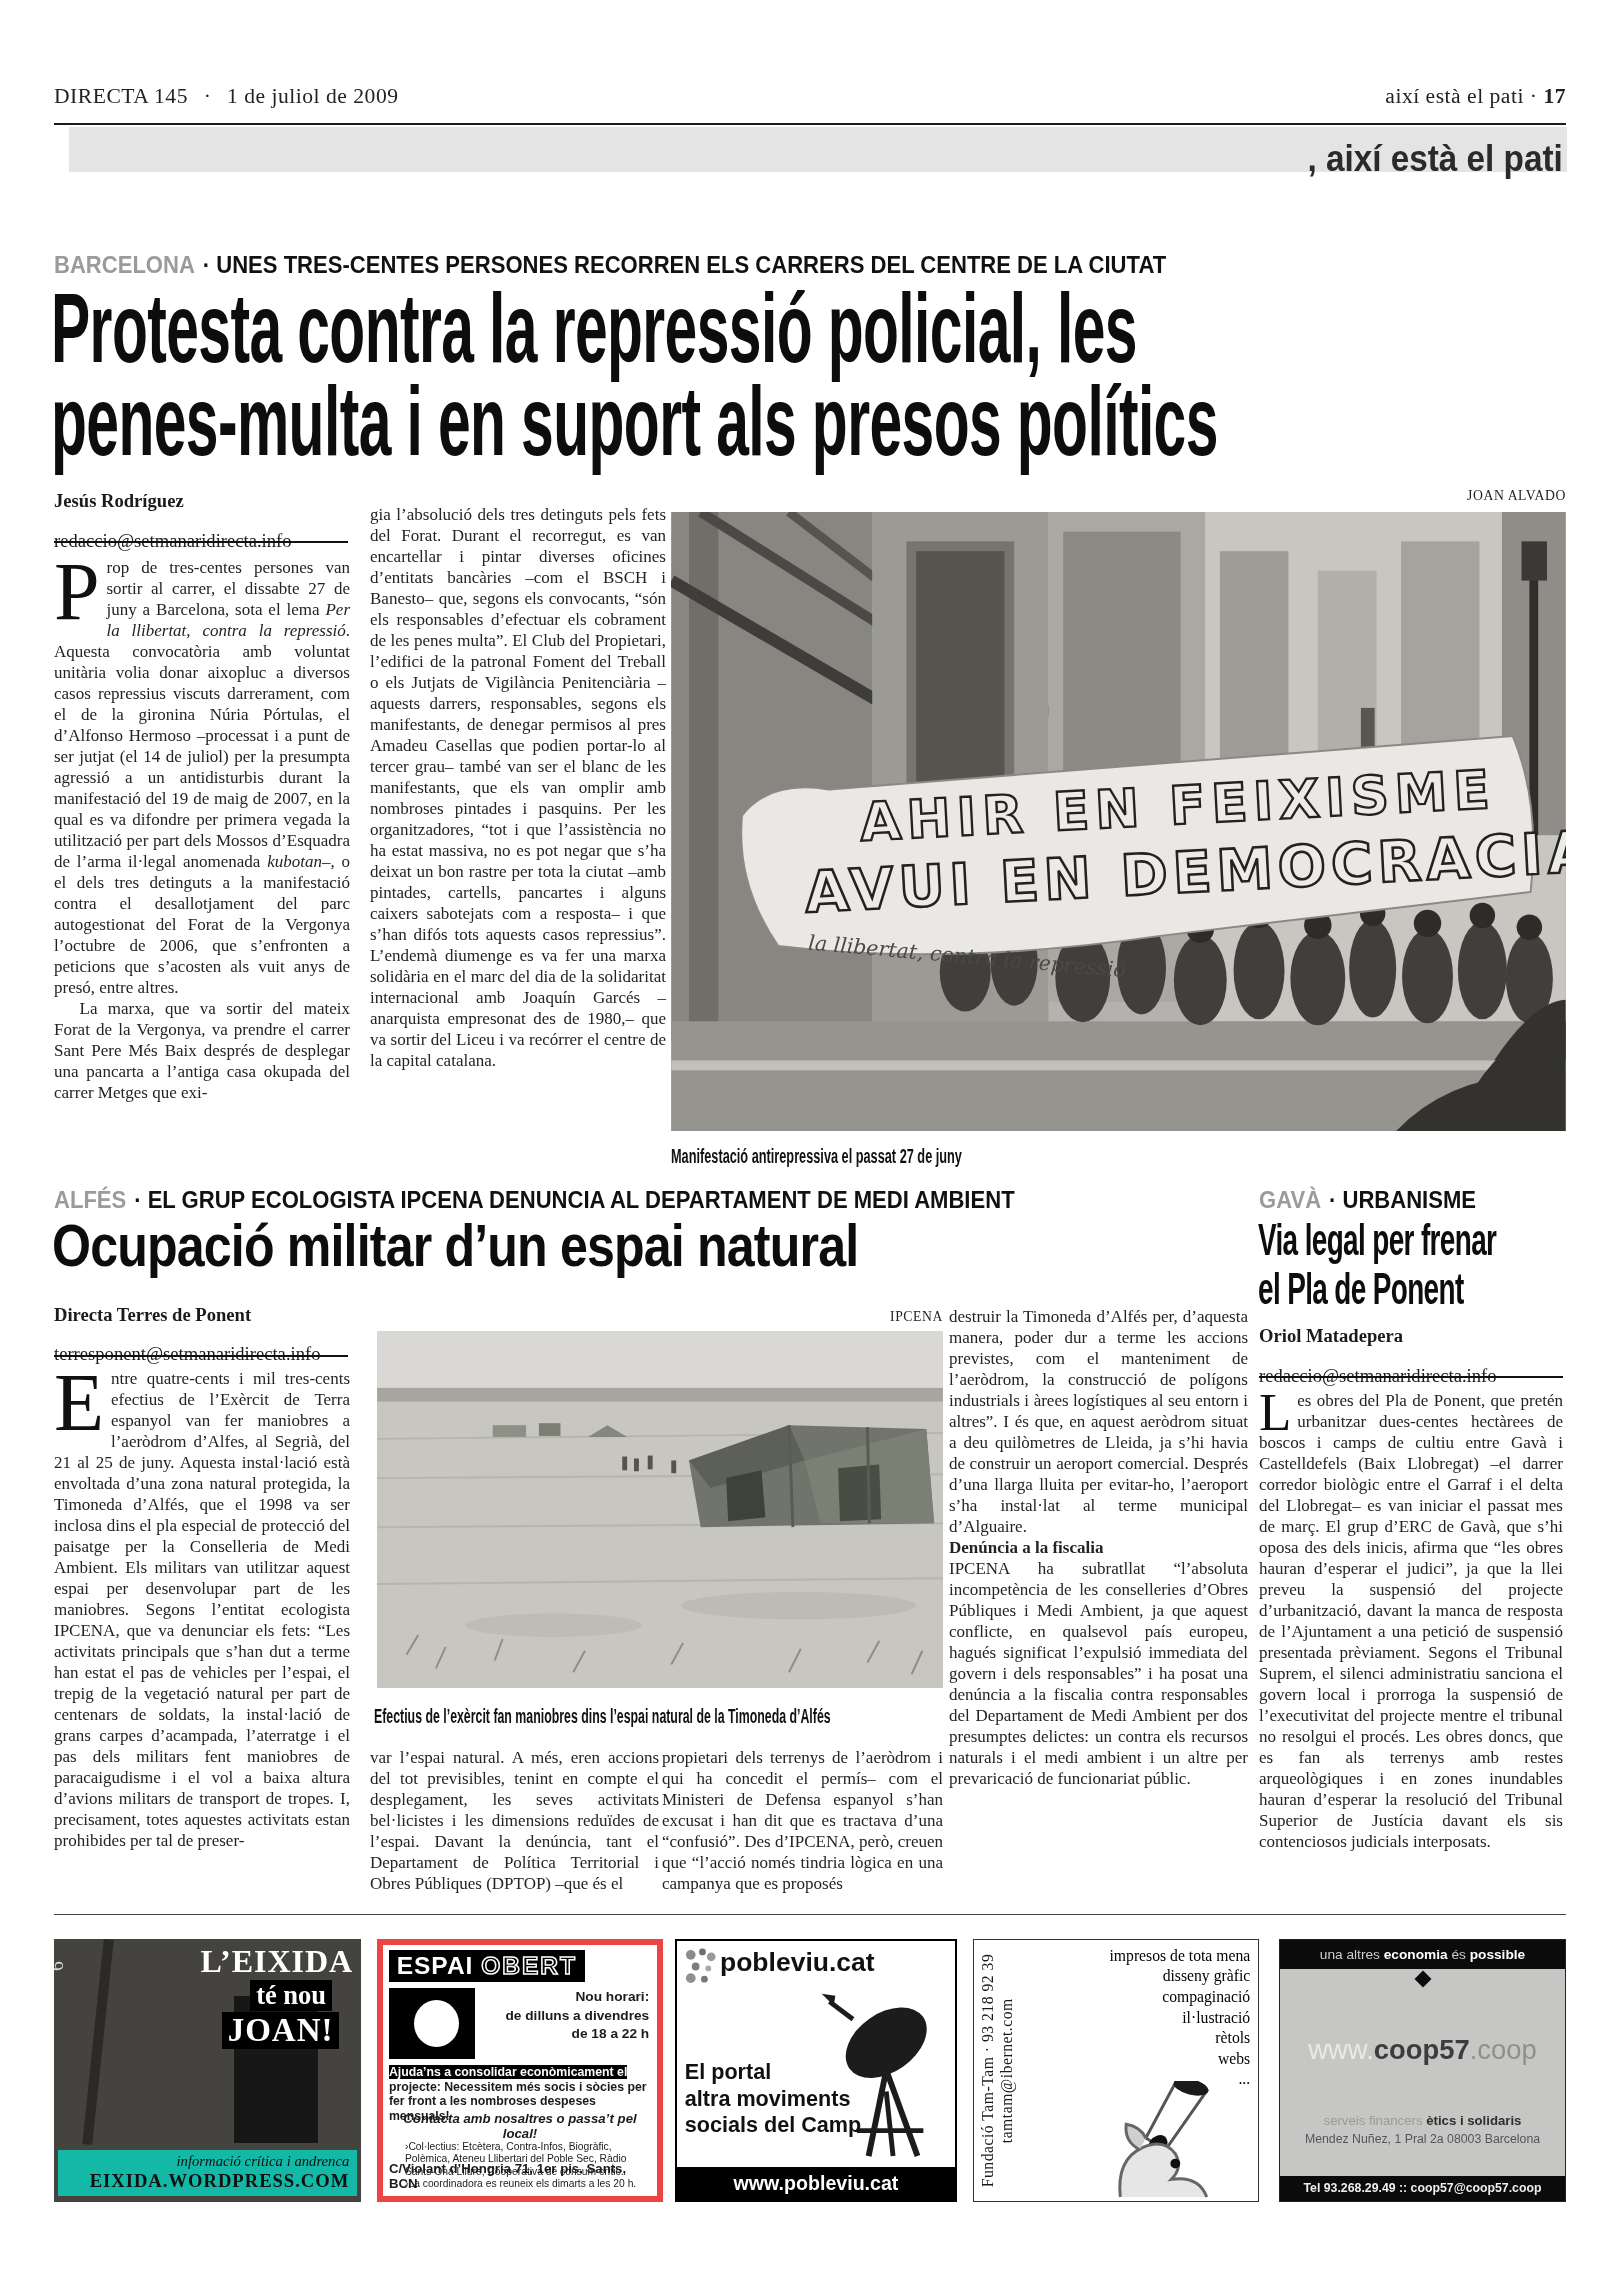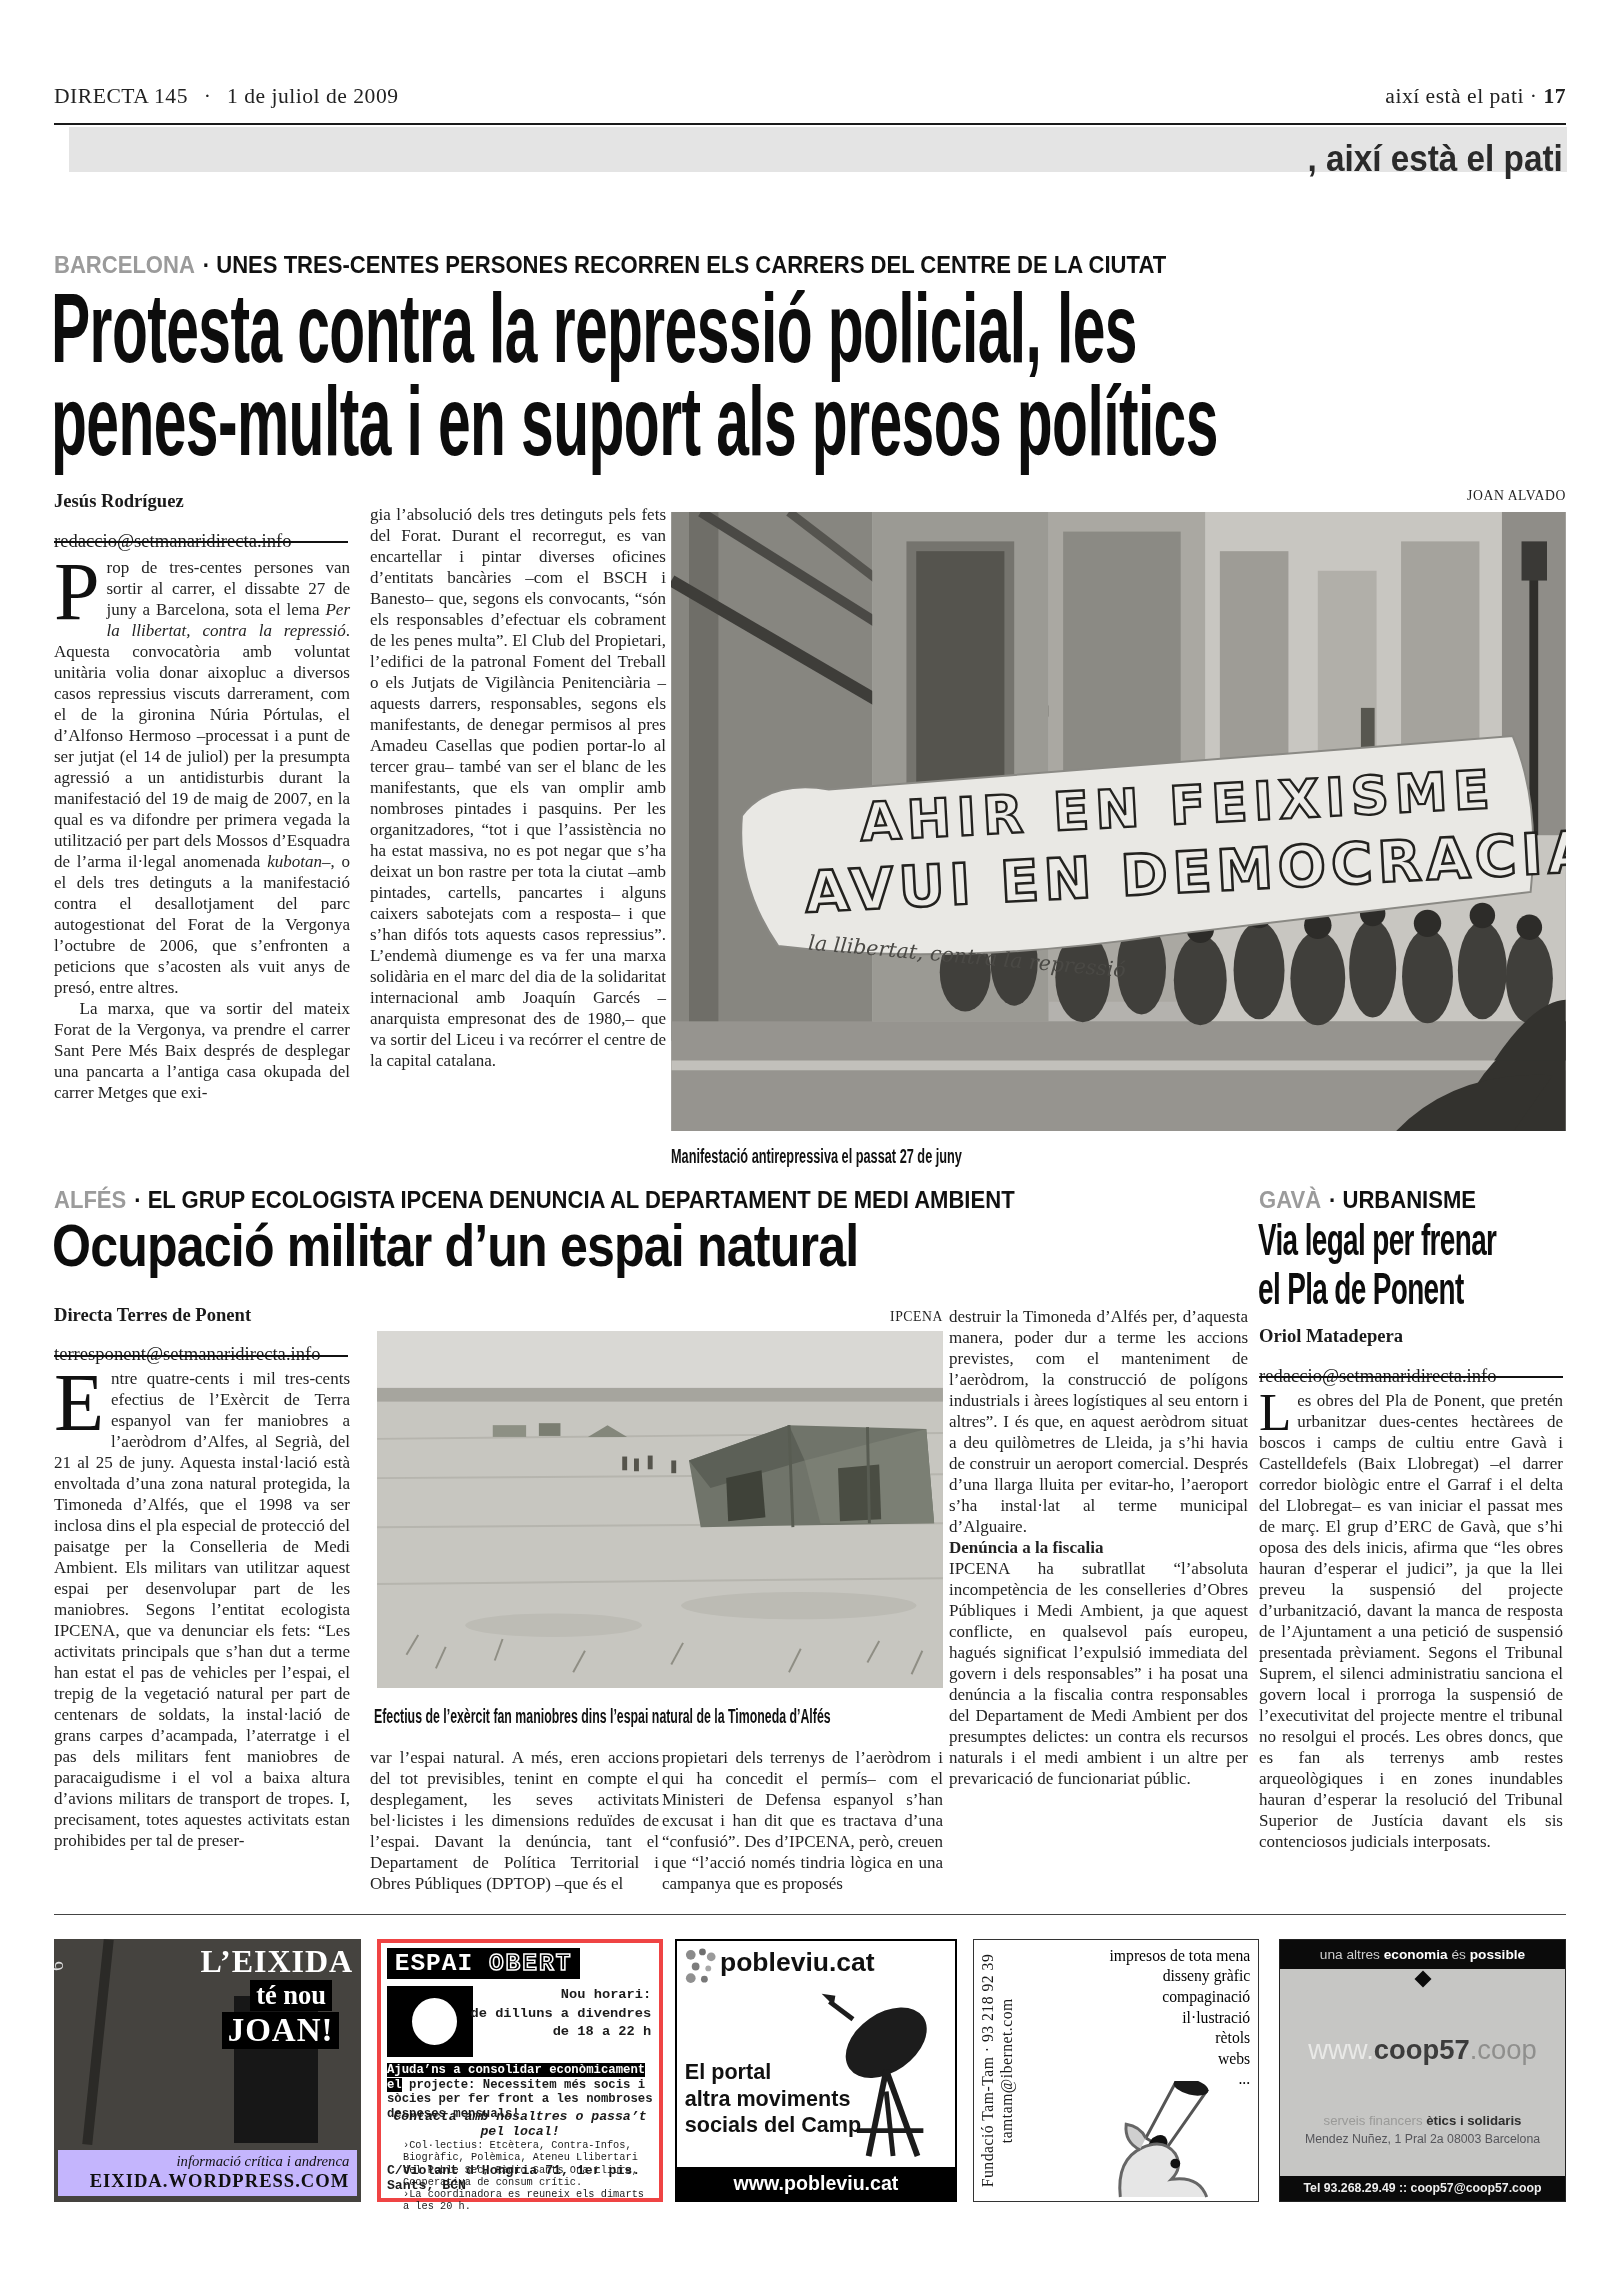--- a/index.html
+++ b/index.html
@@ -40,24 +40,24 @@
   .sep-rule{background:#444;height:1px;}
   
   .ad{position:absolute;top:1939px;height:263px;box-sizing:border-box;}
   .ad-eixida{background:#45433f;color:#fff;overflow:hidden;}
   .eix-num{position:absolute;left:-2px;top:15.7px;transform:rotate(-90deg);font-size:19.6px;color:#ddd;}
   .eix-door{position:absolute;right:43px;top:57px;width:84px;height:147px;background:#171717;}
   .eix-crack{position:absolute;left:39px;top:0;width:9.8px;height:206px;background:#2b2a27;transform:rotate(6deg);}
   .eix-t1{position:absolute;right:7.8px;top:3.9px;width:100%;text-align:right;font-size:32px;font-weight:bold;letter-spacing:1px;}
   .eix-t2{position:absolute;right:29px;top:41px;font-size:26.5px;font-weight:bold;background:#000;padding:0 5.9px;}
   .eix-t3{position:absolute;right:21.6px;top:73px;font-size:33px;font-weight:bold;background:#000;padding:0 5.9px;letter-spacing:1px;}
-  .eix-strip{position:absolute;left:3.9px;right:3.9px;bottom:5.9px;background:#c4b5fd;color:#111;text-align:right;padding:2.9px 7.8px 3.9px 3.9px;}
+  .eix-strip{position:absolute;left:3.9px;right:3.9px;bottom:5.9px;background:#14b8a6;color:#111;text-align:right;padding:2.9px 7.8px 3.9px 3.9px;}
   .eix-it{font-style:italic;font-size:14.7px;display:block;}
   .eix-url{font-weight:bold;font-size:18.6px;letter-spacing:1px;display:block;}
-  .ad-espai{background:#fff;border:4px solid #ef4444;font-family:Liberation Mono, monospace;}
+  .ad-espai{background:#fff;border:6px solid #ef4444;font-family:Liberation Sans, sans-serif;}
   .esp-logo{position:absolute;left:5.9px;top:4.9px;background:#000;color:#fff;font-weight:bold;font-size:24.5px;padding:2px 7.8px;letter-spacing:1px;}
   .esp-obert{color:#000;-webkit-text-stroke:1.5px #fff;letter-spacing:2px;}
   .esp-sq{position:absolute;left:5.9px;top:43px;width:86px;height:71px;background:#000;}
   .esp-circle{position:absolute;left:25.5px;top:11.8px;width:45px;height:47px;background:#fff;border-radius:50%;}
   .esp-hours{position:absolute;right:7.8px;top:43px;text-align:right;font-weight:bold;font-size:13.7px;line-height:18.6px;}
   .esp-help{position:absolute;left:5.9px;top:120px;right:5.9px;font-weight:bold;font-size:12.3px;line-height:14.7px;}
   .esp-help .hl-line{background:#000;color:#fff;display:inline;}
   .esp-contact{position:absolute;left:5.9px;top:167px;right:5.9px;text-align:center;font-weight:bold;font-style:italic;font-size:13.2px;line-height:14.7px;}
   .esp-small{position:absolute;left:22px;top:196px;right:5.9px;font-size:10.3px;line-height:12.3px;}
   .esp-addr{position:absolute;left:5.9px;bottom:4.9px;font-weight:bold;font-size:13.2px;}

